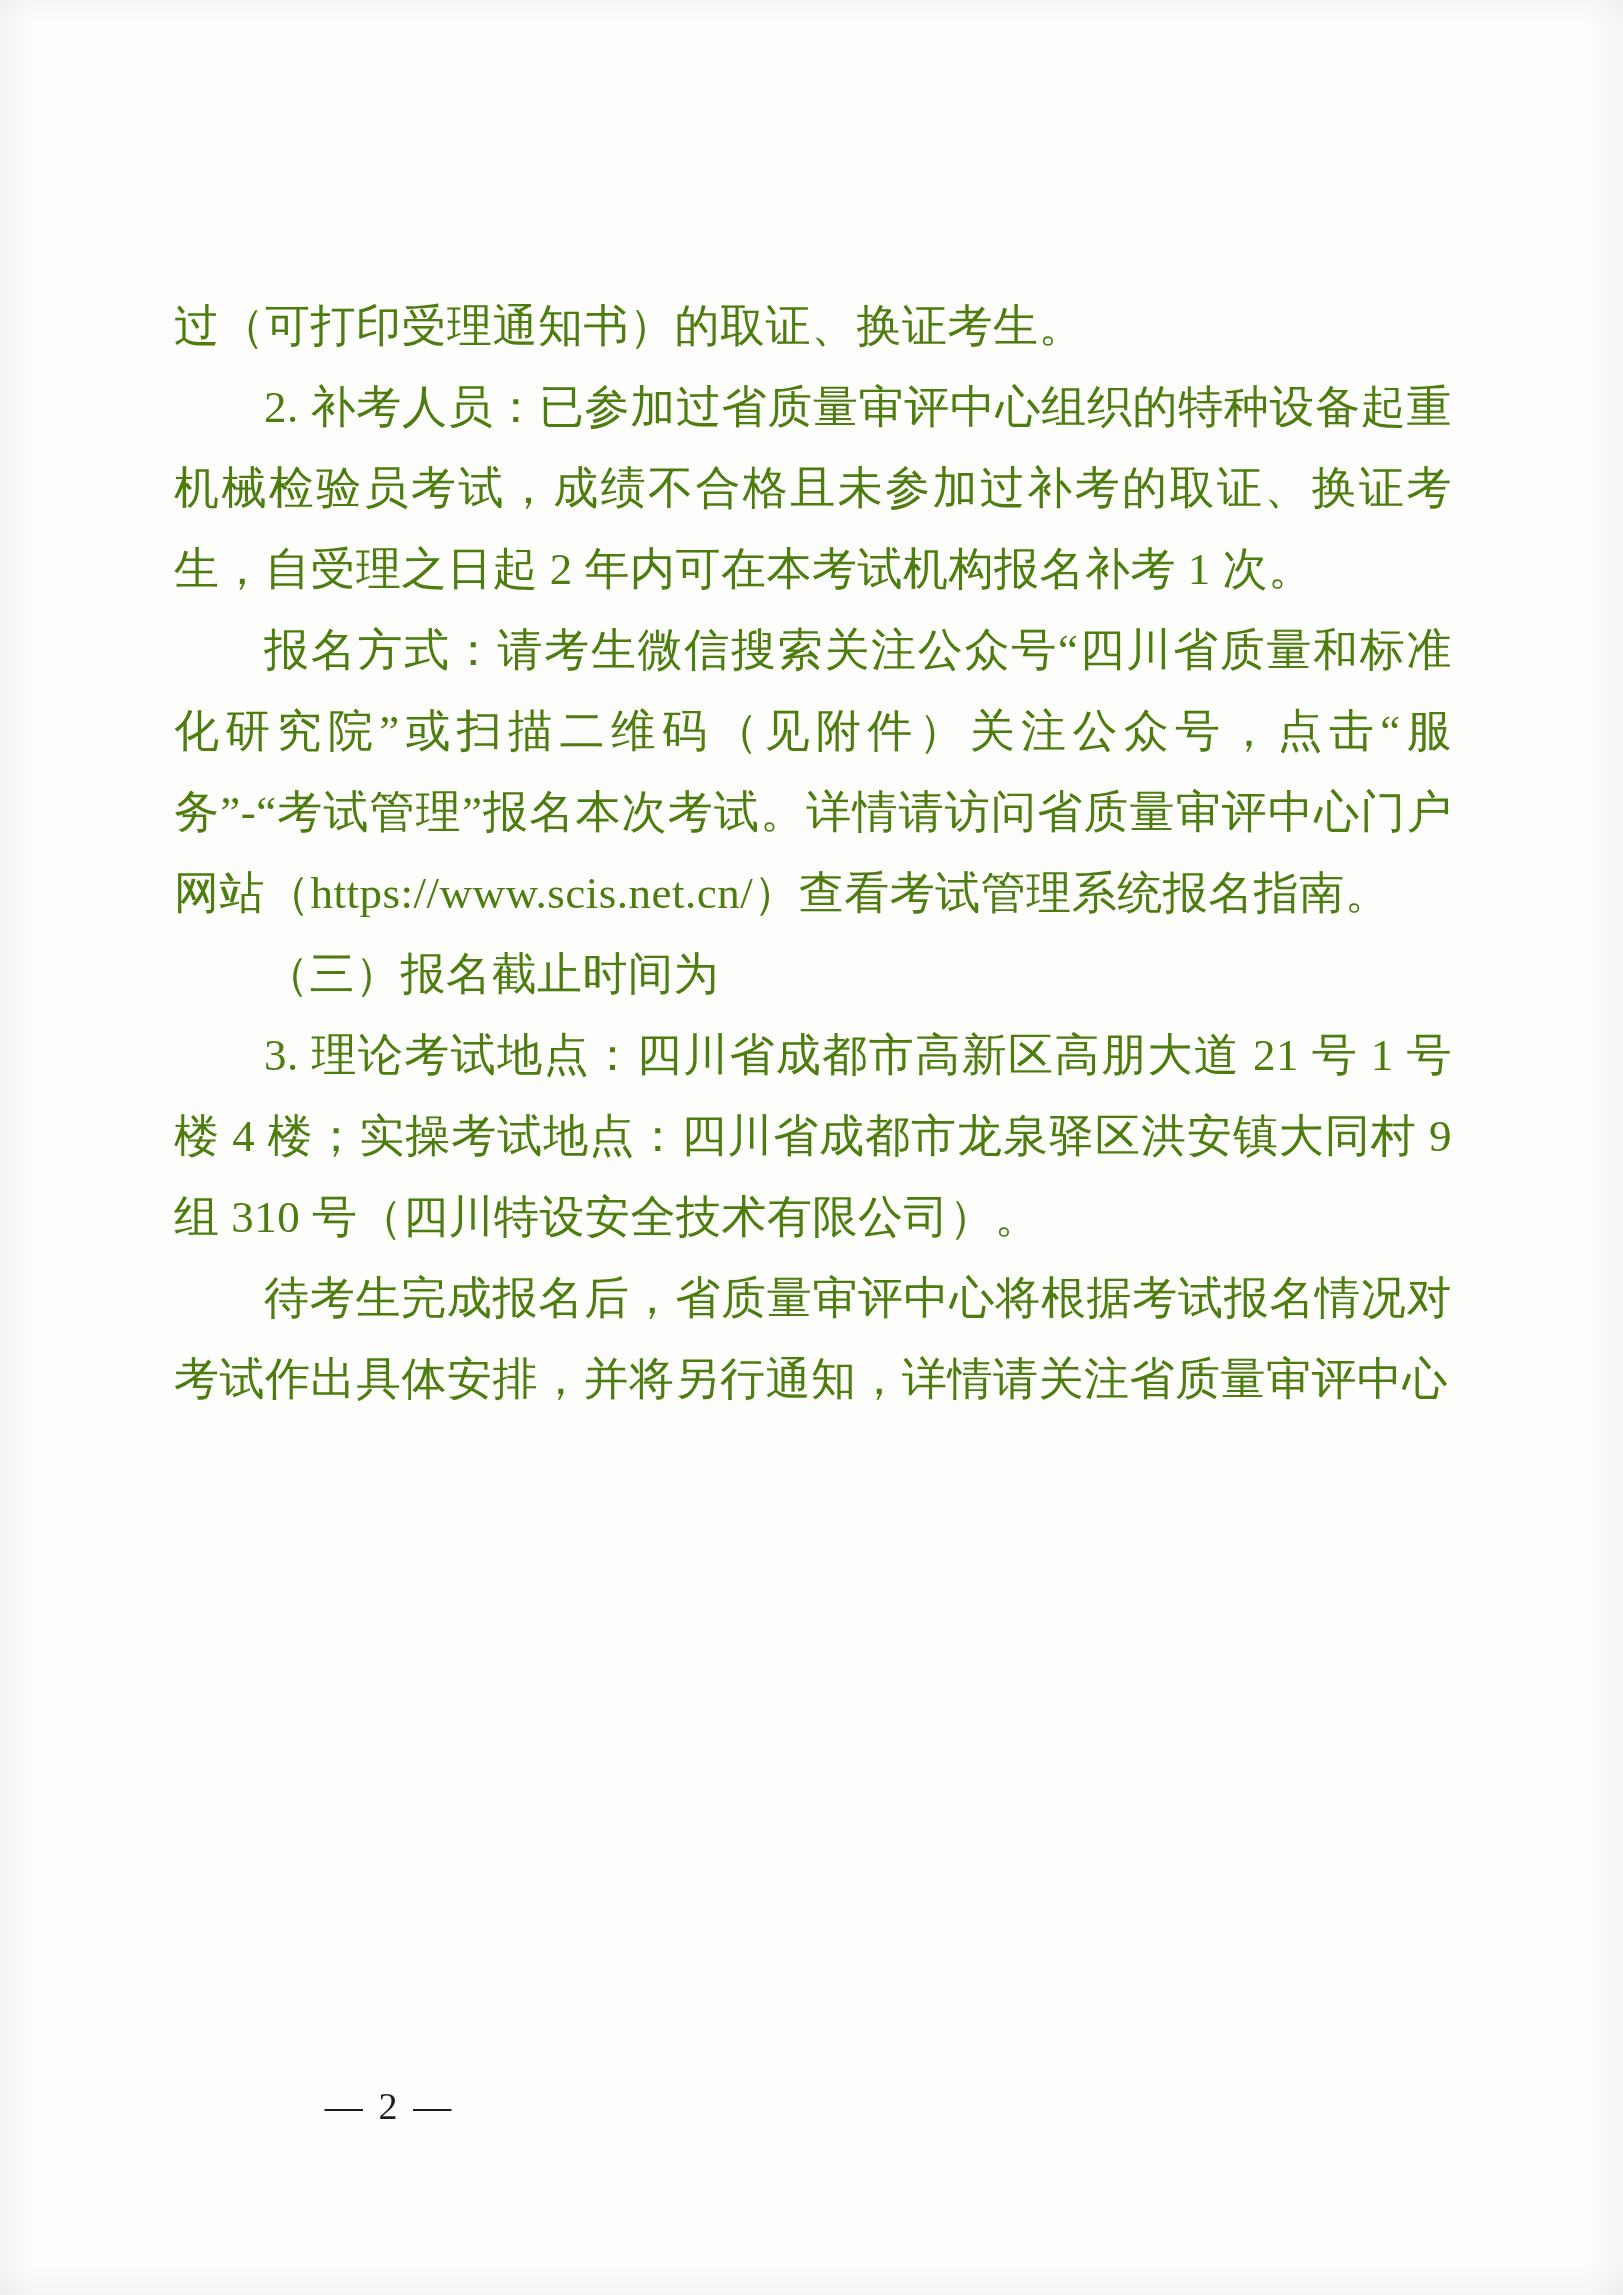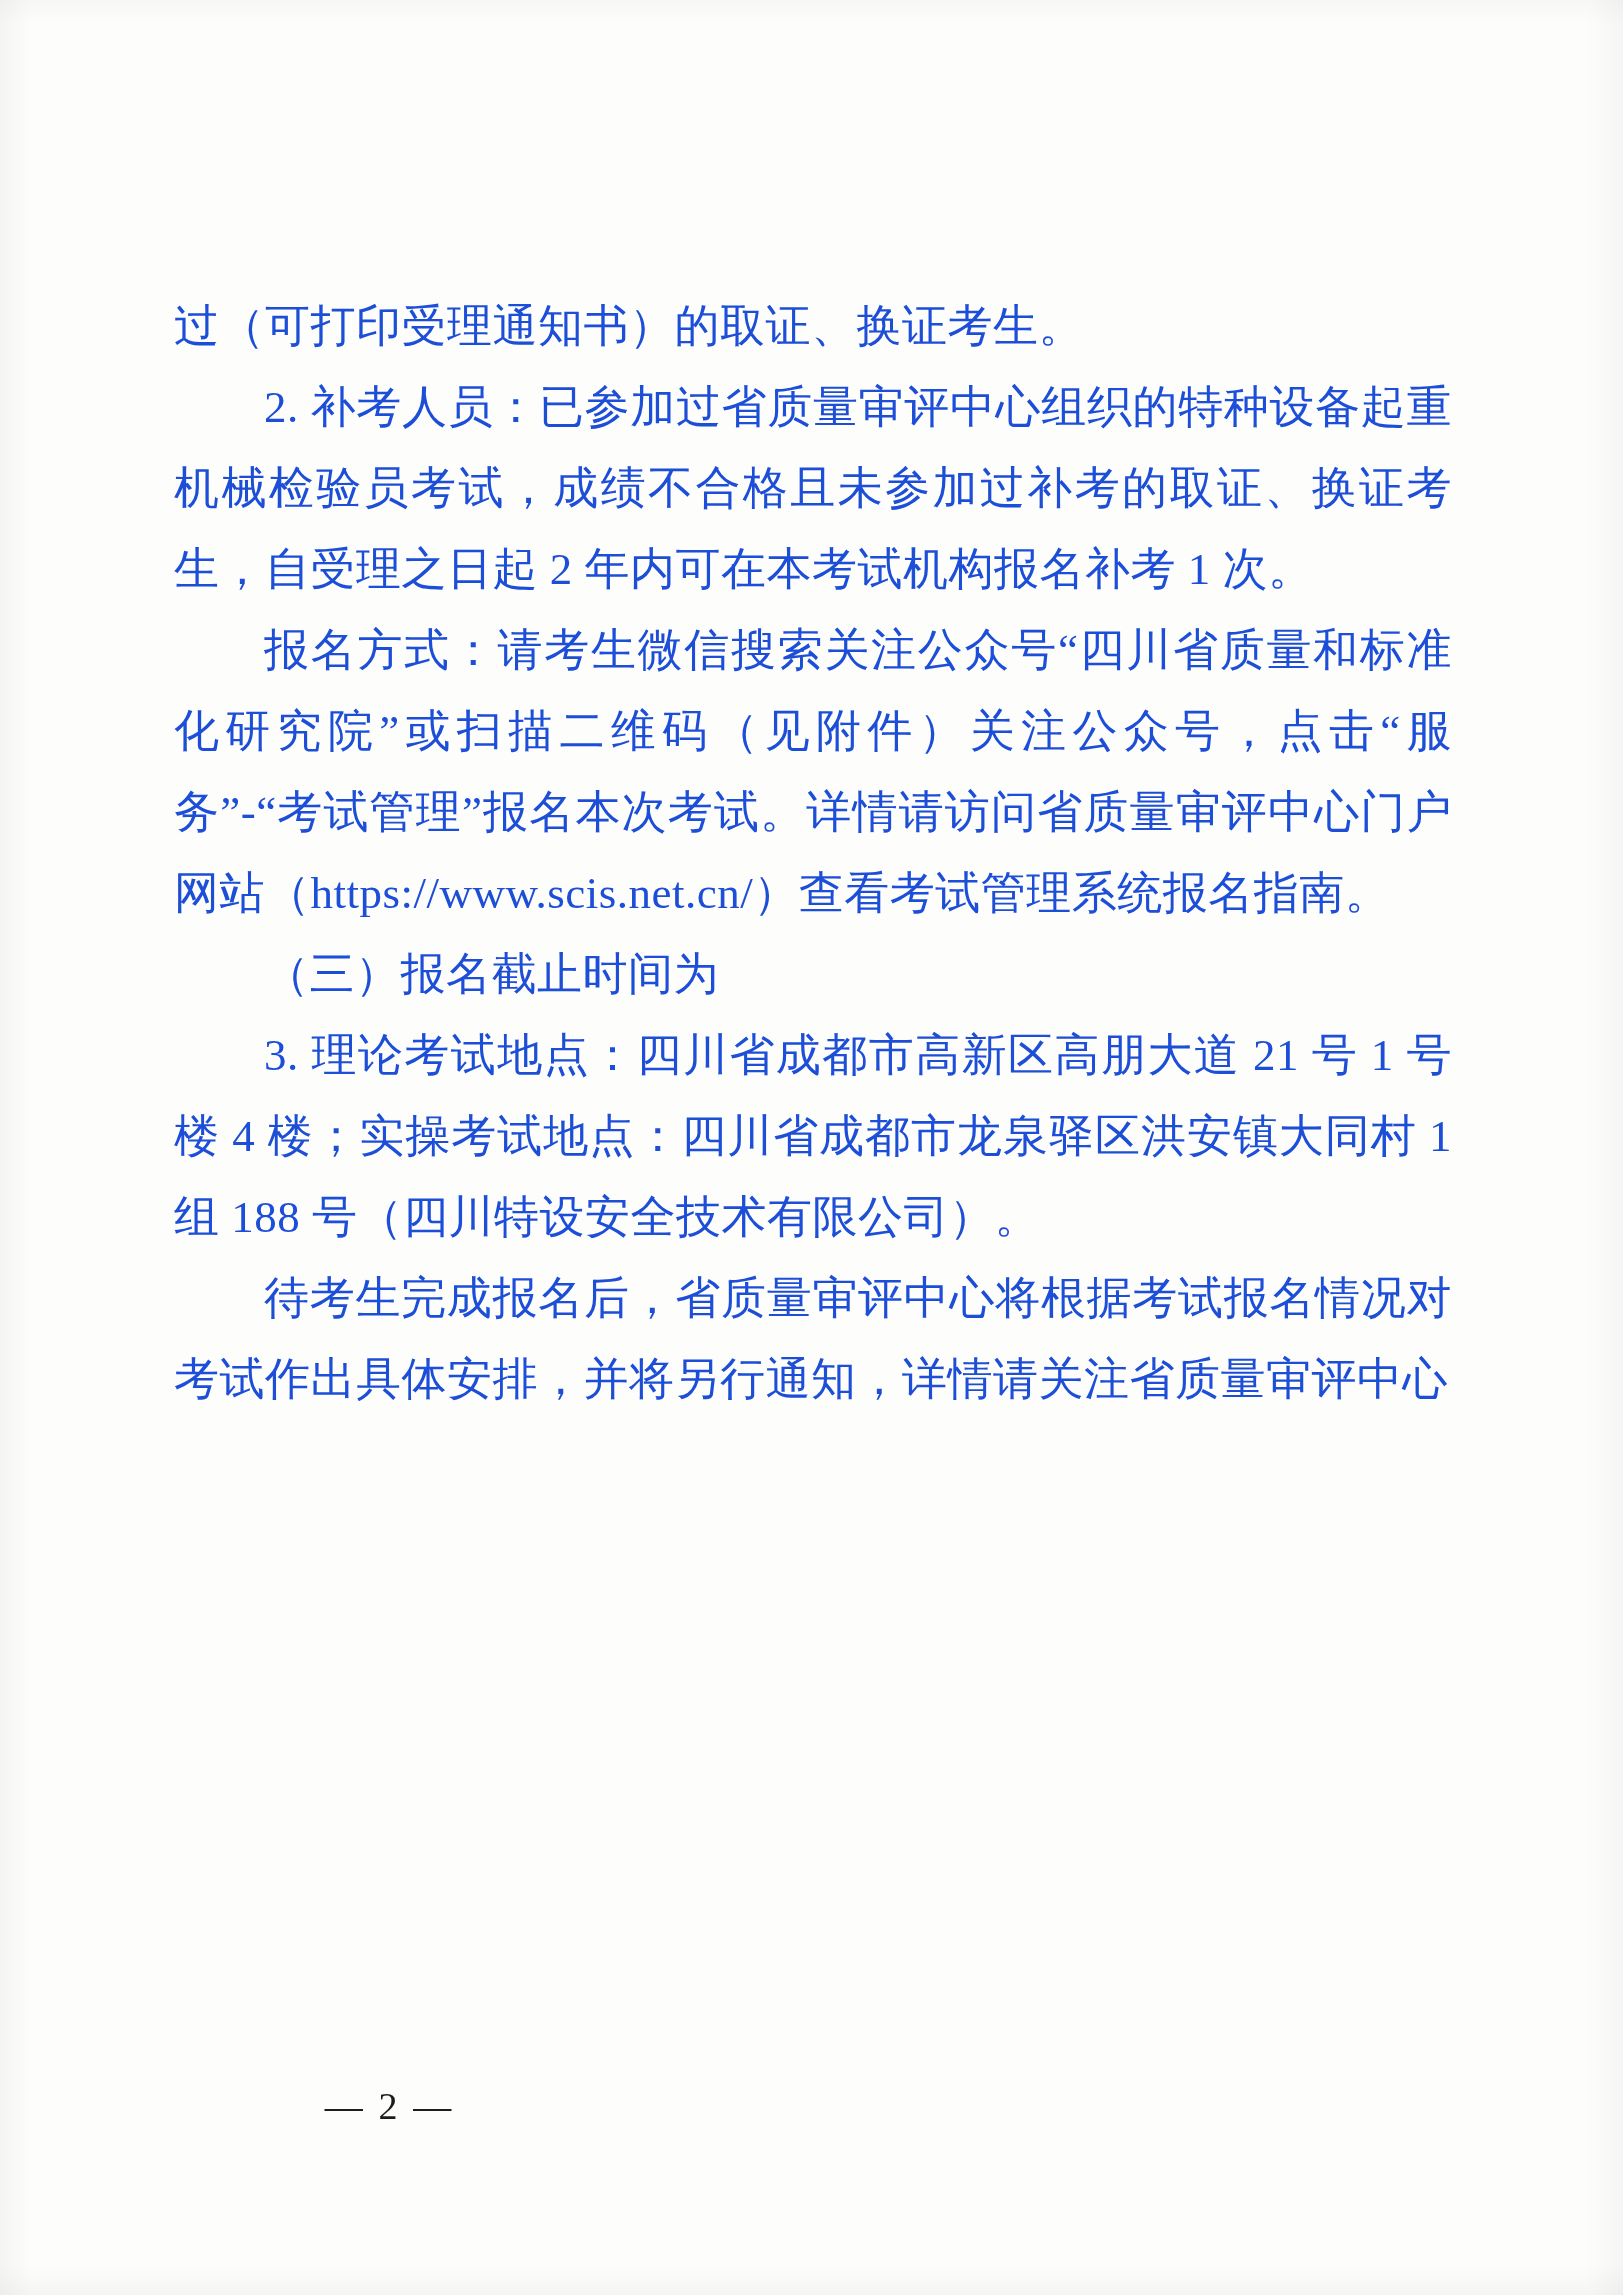--- a/index.html
+++ b/index.html
@@ -28,21 +28,21 @@
       linear-gradient(to right, rgba(0,0,0,0.035), rgba(0,0,0,0) 31px),
       linear-gradient(to left, rgba(0,0,0,0.03), rgba(0,0,0,0) 36px),
       linear-gradient(to bottom, rgba(0,0,0,0.025), rgba(0,0,0,0) 25.6px),
       linear-gradient(to top, rgba(0,0,0,0.03), rgba(0,0,0,0) 31px);
   }
   .body-text {
     position: absolute;
     left: 174px;
     top: 286px;
     width: 1278px;
-    color: #1d4ed8;
+    color: #4d7c0f;
     font-size: 45px;
     line-height: 81px;
     letter-spacing: 0.5px;
     text-align: justify;
     text-justify: inter-ideograph;
   }
   .para {
     margin: 0 0 0 0;
     text-indent: 0;
   }
@@ -67,21 +67,21 @@
 </head>
 <body>
 
 <div class="page">
 
   <div class="body-text">
     <p class="para">过（可打印受理通知书）的取证、换证考生。</p>
     <p class="para indent">2. 补考人员：已参加过省质量审评中心组织的特种设备起重机械检验员考试，成绩不合格且未参加过补考的取证、换证考生，自受理之日起 2 年内可在本考试机构报名补考 1 次。</p>
     <p class="para indent">报名方式：请考生微信搜索关注公众号“四川省质量和标准化研究院”或扫描二维码（见附件）关注公众号，点击“服务”-“考试管理”报名本次考试。详情请访问省质量审评中心门户网站（https://www.scis.net.cn/）查看考试管理系统报名指南。</p>
     <p class="para indent">（三）报名截止时间为</p>
-    <p class="para indent">3. 理论考试地点：四川省成都市高新区高朋大道 21 号 1 号楼 4 楼；实操考试地点：四川省成都市龙泉驿区洪安镇大同村 1 组 188 号（四川特设安全技术有限公司）。</p>
+    <p class="para indent">3. 理论考试地点：四川省成都市高新区高朋大道 21 号 1 号楼 4 楼；实操考试地点：四川省成都市龙泉驿区洪安镇大同村 9 组 310 号（四川特设安全技术有限公司）。</p>
     <p class="para indent">待考生完成报名后，省质量审评中心将根据考试报名情况对考试作出具体安排，并将另行通知，详情请关注省质量审评中心</p>
   </div>
 
   <div class="footer">
     <span class="pgwrap">— 2 —</span>
   </div>
 
 </div>
 
 

